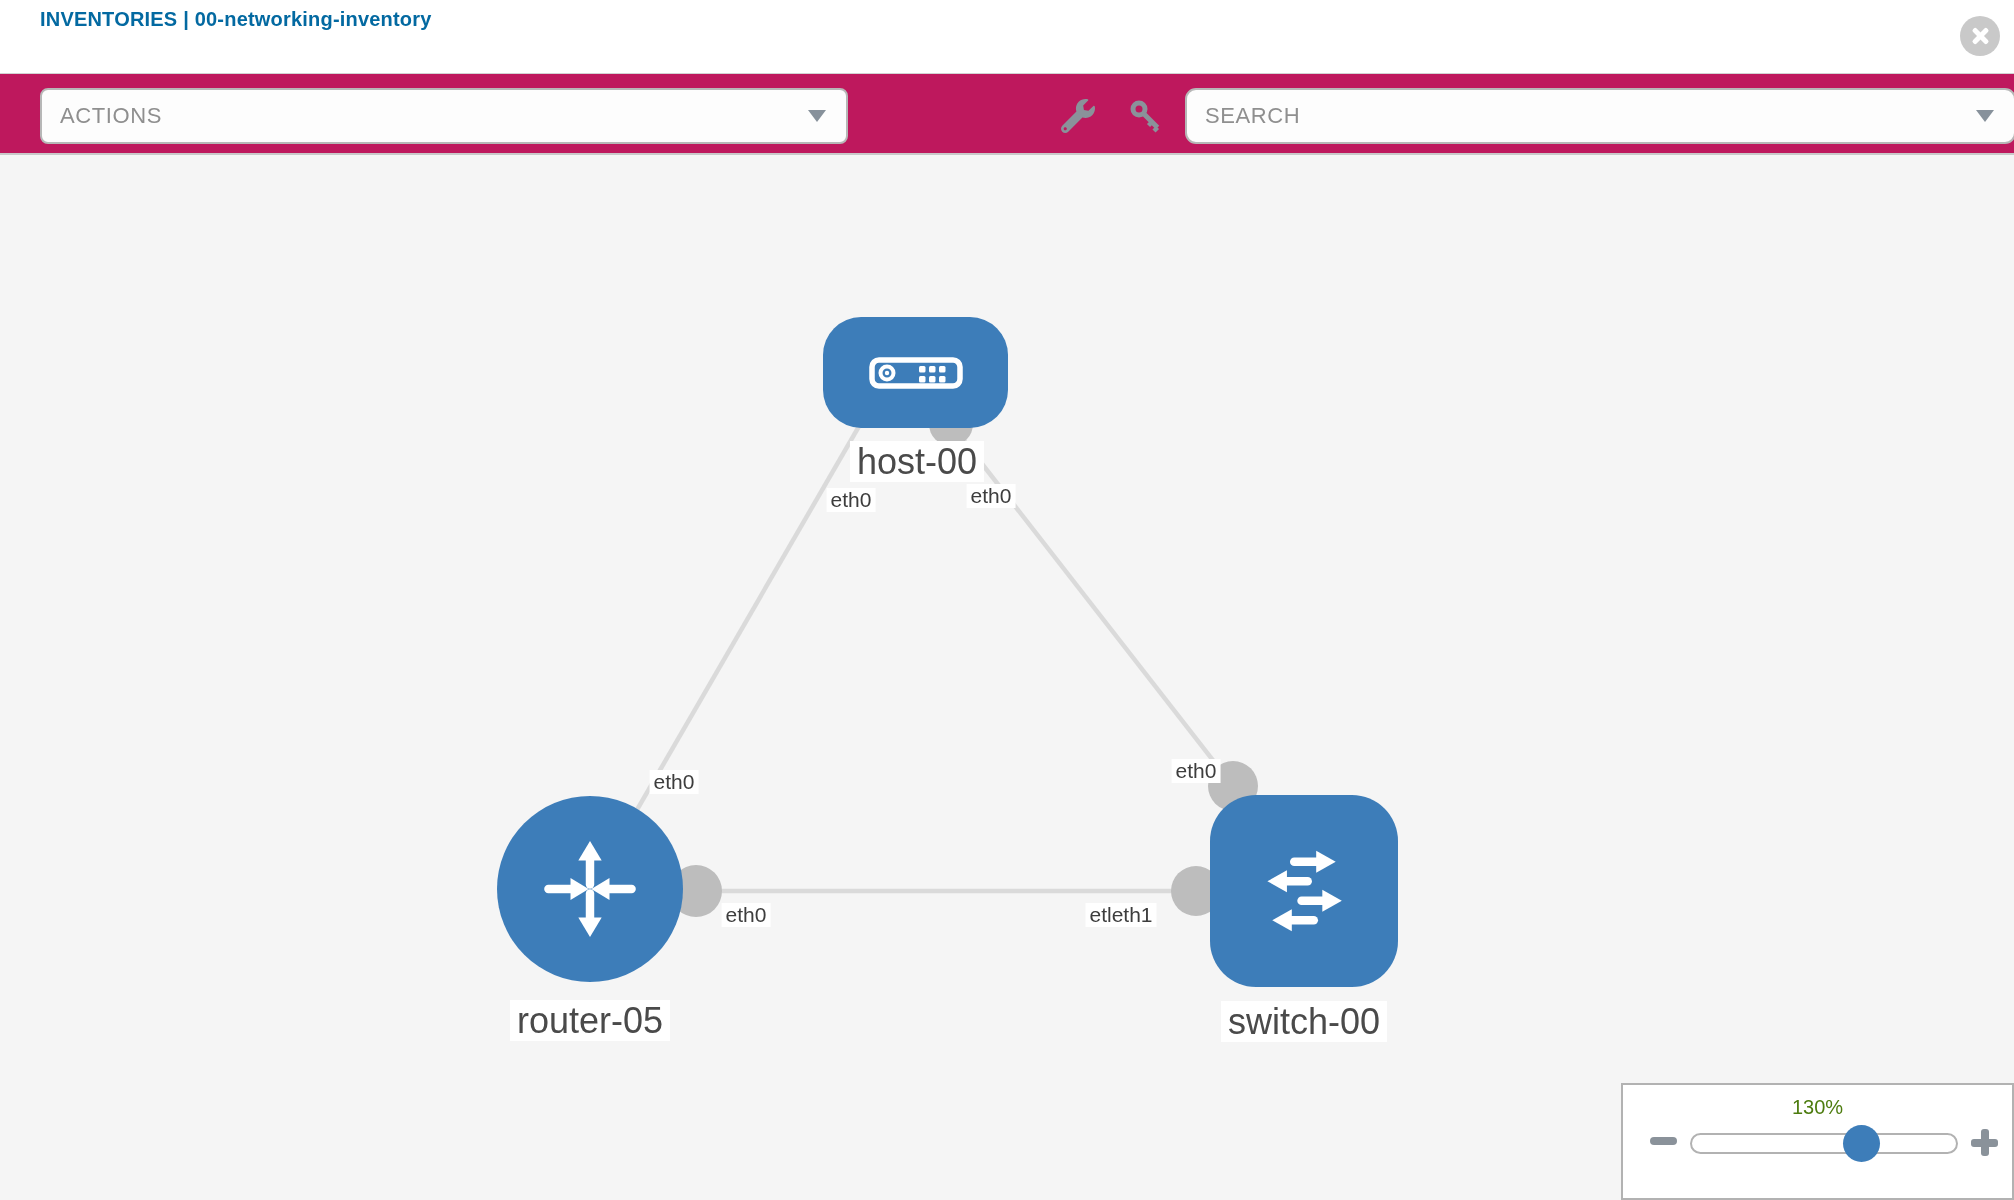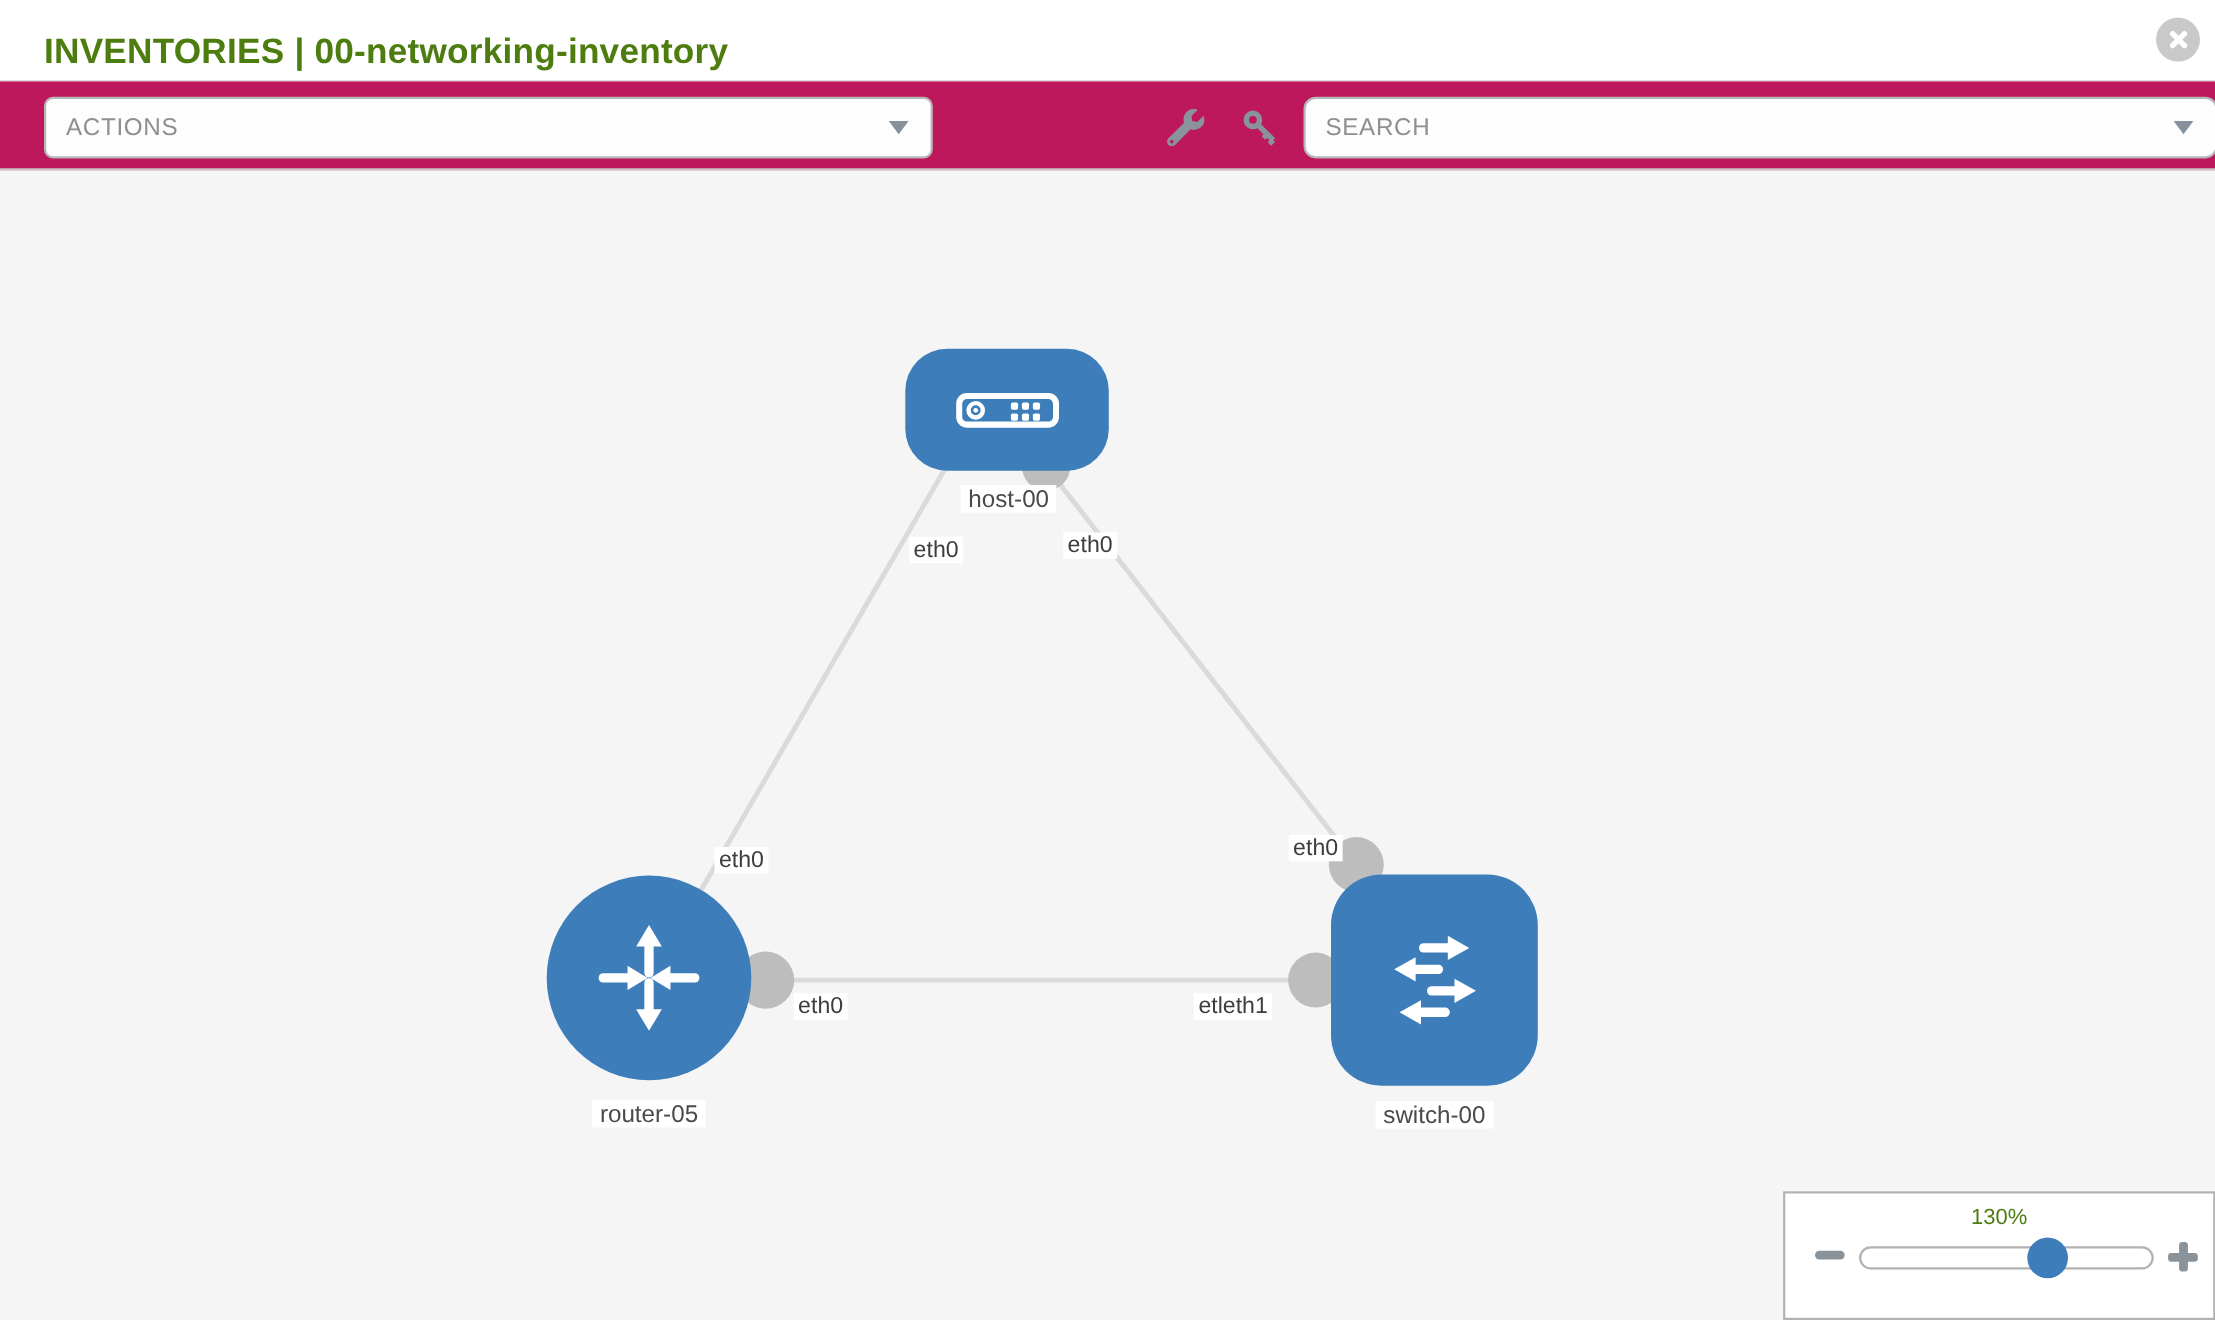--- a/index.html
+++ b/index.html
@@ -4,22 +4,22 @@
 <style>
   html,body { margin:0; padding:0; }
   body {
     width:2014px; height:1200px; overflow:hidden; position:relative;
     font-family:"Liberation Sans", sans-serif; background:#ffffff;
   }
 
   
   .header { position:absolute; top:0; left:0; width:2014px; height:73px;
             background:#ffffff; border-bottom:1px solid #d2d2d2; }
-  .page-title { position:absolute; left:40px; top:28px; font-size:32px;
-                font-weight:bold; color:#4d7c0f; letter-spacing:.2px; }
+  .page-title { position:absolute; left:40px; top:8px; font-size:20px;
+                font-weight:bold; color:#0369a1; letter-spacing:.2px; }
   .close-btn { position:absolute; right:14px; top:16px; width:40px; height:40px;
                border-radius:50%; background:#c9c9c9; border:none; cursor:pointer; }
   .close-btn .xb { position:absolute; left:17.5px; top:10px; width:5px; height:20px;
                    background:#fff; border-radius:2px; }
   .close-btn .xb1 { transform:rotate(45deg); }
   .close-btn .xb2 { transform:rotate(-45deg); }
 
   
   .toolbar { position:absolute; top:74px; left:0; width:2014px; height:79px;
              background:#be185d; border-bottom:2px solid #c9c9c9; }
@@ -42,21 +42,21 @@
             background:#f5f5f5; }
   .links-layer { position:absolute; left:0; top:0; }
 
   .node { position:absolute; background:#3d7db9; display:flex;
           align-items:center; justify-content:center; cursor:pointer; }
   .node-host   { left:823px; top:162px; width:185px; height:111px; border-radius:38px; }
   .node-router { left:497px; top:641px; width:186px; height:186px; border-radius:50%; }
   .node-switch { left:1210px; top:640px; width:188px; height:192px; border-radius:46px; }
 
   .node-label { position:absolute; transform:translateX(-50%); background:#ffffff;
-                color:#4a4a4a; font-size:22px; line-height:1.15; padding:0 7px;
+                color:#4a4a4a; font-size:36px; line-height:1.15; padding:0 7px;
                 white-space:nowrap; }
   .iface-label { position:absolute; transform:translateX(-50%); background:#ffffff;
                  color:#3d3d3d; font-size:21px; line-height:1.15; padding:0 4px;
                  white-space:nowrap;margin-top:32px; }
 
   
   .zoom-panel { position:absolute; left:1621px; top:1083px; width:393px; height:117px;
                 background:#ffffff; border:2px solid #b2b2b2; box-sizing:border-box; }
   .zoom-level { position:absolute; top:11px; left:0; width:100%; text-align:center;
                 font-size:20px; color:#4d7c0f; }

